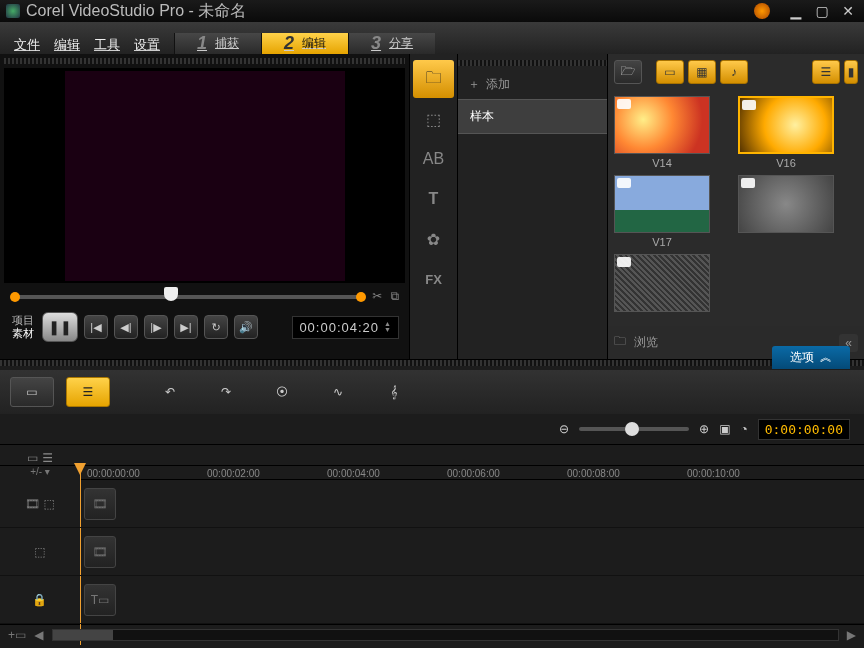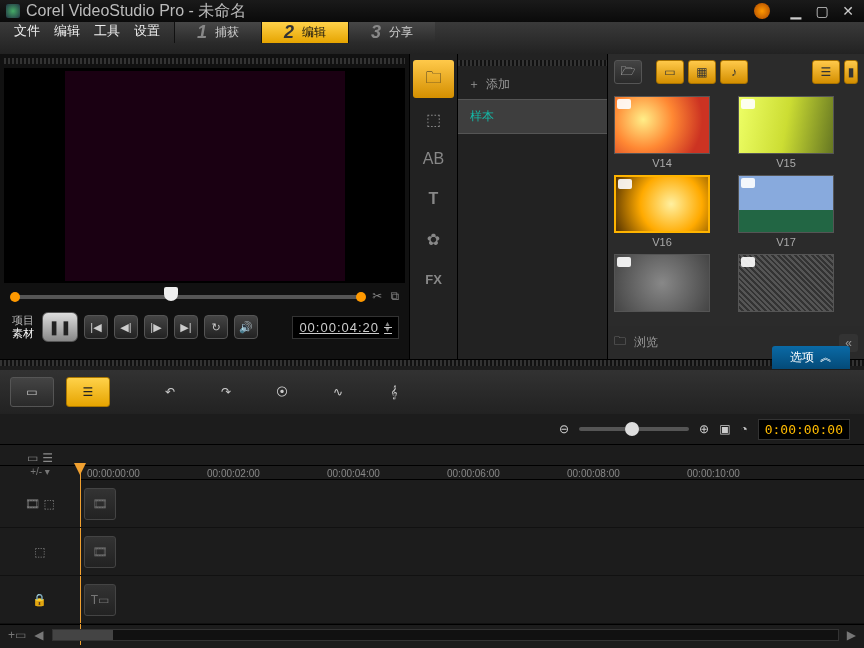--- a/index.html
+++ b/index.html
@@ -3,21 +3,21 @@
 <meta charset="utf-8">
 <style>
 * { margin: 0; padding: 0; box-sizing: border-box; font-family: "Microsoft YaHei", SimSun, sans-serif; }
 body { background: #000; width: 864px; height: 648px; overflow: hidden; user-select: none; font-size: 12px; color: #ccc; }
 .titlebar { height: 22px; background: linear-gradient(#1a1a1a,#0a0a0a); display: flex; align-items: center; padding: 0 6px; gap: 6px; }
 .titlebar .appicon { width:14px; height:14px; background: radial-gradient(circle,#4a6,#234); border-radius: 2px; }
 .titlebar .title { flex: 0 0 auto; color: #bbb; font-size: 16px; }
 .titlebar .spacer { flex: 1; }
 .titlebar .globicon { width:16px;height:16px;border-radius:50%;background:radial-gradient(circle,#f90,#a40); margin-right:10px; }
 .titlebar .winbtn { width:20px; text-align:center; color:#ccc; cursor:pointer; font-size:14px; }
-.menubar { height: 32px; background: linear-gradient(#3a3a3a,#222); display: flex; align-items: flex-start; }
+.menubar { height: 32px; background: linear-gradient(#3a3a3a,#222); display: flex; align-items: flex-end; text-decoration: underline; }
 .menubar .menu { display:flex; align-items:center; gap:14px; padding:0 14px; color:#eee; font-size:13px; }
 .menubar .menu span { cursor:pointer; }
 .steps { display:flex; flex:1; }
 .step { display:flex; align-items:center; gap:8px; padding:0 22px; background:linear-gradient(#474747,#2a2a2a); border-left:1px solid #111; cursor:pointer; }
 .step.active { background:linear-gradient(#ffd24a,#e6a400); color:#111; }
 .step .num { font-style:italic; font-size:18px; font-weight:bold; color:#888; }
 .step.active .num { color:#333; }
 
 .workspace { display:flex; height:305px; }
 .preview-panel { width:410px; background:#111; padding:4px; border-right:1px solid #000; }
@@ -28,30 +28,30 @@
 .scrub-track { position:absolute; left:10px; right:10px; top:9px; height:4px; background:#555; border-radius:2px; }
 .scrub-handle { position:absolute; top:1px; width:14px; height:14px; background:#eee; border-radius:2px 2px 50% 50%; }
 .scrub-trim { position:absolute; top:6px; width:10px; height:10px; background:#f90; border-radius:50%; }
 .scrub-tools { display:flex; gap:8px; align-items:center; justify-content:flex-end; padding-right:6px; color:#888; }
 .playback { display:flex; align-items:center; gap:6px; padding:4px 6px; }
 .modesel { font-size:11px; color:#bbb; line-height:1.2; }
 .modesel div { padding:0 2px;}
 .modesel .sel { color:#fff; }
 .pbtn { width:24px; height:24px; background:linear-gradient(#444,#222); border-radius:4px; border:1px solid #555; display:flex; align-items:center; justify-content:center; color:#ccc; cursor:pointer; font-size:11px; }
 .pbtn.big { width:36px; height:30px; background:linear-gradient(#ddd,#888); border-radius:6px; color:#222; font-size:14px; }
-.timecode { margin-left:auto; font-family:monospace; background:#000; padding:3px 6px; border:1px solid #333; font-size:13px; letter-spacing:1px; display:flex; align-items:center; gap:2px;text-decoration:underline; }
+.timecode { margin-left:auto; font-family:monospace; background:#000; padding:3px 6px; border:1px solid #333; font-size:13px; letter-spacing:1px; display:flex; align-items:center; gap:2px; }
 .timecode .spin { display:flex; flex-direction:column; font-size:7px; line-height:6px; color:#888; margin-left:3px; }
 
 .library-panel { flex:1; background:#2b2b2b; display:flex; }
 .libtabs { width:48px; background:#222; display:flex; flex-direction:column; padding-top:6px; gap:2px; border-right:1px solid #000;}
 .libtab { height:38px; display:flex; align-items:center; justify-content:center; color:#888; cursor:pointer; font-size:16px; }
 .libtab.active { background:linear-gradient(#ffc94a,#d48f00); color:#222; border-radius:3px; margin:0 3px; }
 .folders { width:150px; background:#222; padding:6px 0; border-right:1px solid #000; }
 .folder-add { display:flex; align-items:center; gap:6px; padding:6px 10px; color:#999; cursor:pointer; }
-.folder-item { padding:8px 12px; color:#14b8a6; cursor:pointer; }
+.folder-item { padding:8px 12px; color:#ffffff; cursor:pointer; }
 .folder-item.sel { background:#3e3e3e; border:1px solid #555; border-left:none; border-right:none; }
 .thumbs-area { flex:1; display:flex; flex-direction:column; }
 .thumbs-tb { display:flex; gap:4px; padding:6px; align-items:center; }
 .thumbs-tb .tbtn { width:28px; height:24px; background:linear-gradient(#ffc94a,#d48f00); border-radius:3px; border:1px solid #a87200; cursor:pointer; display:flex; align-items:center; justify-content:center; font-size:12px; color:#333;}
 .thumbs-tb .tbtn.plain { background:linear-gradient(#444,#2a2a2a); border-color:#555; color:#ccc; }
 .thumbs-grid { flex:1; padding:6px; display:grid; grid-template-columns: repeat(2, 96px); gap:6px 28px; align-content:start; overflow:hidden; }
 .thumb { text-align:center; font-size:11px; color:#aaa; }
 .thumb .img { width:96px; height:58px; border:1px solid #555; position:relative; margin-bottom:3px; }
 .thumb.sel .img { border:2px solid #ffb400; }
 .thumb .badge { position:absolute; top:2px; left:2px; width:14px; height:10px; background:#fff; opacity:.9; border-radius:2px; }
@@ -189,23 +189,20 @@
         <div class="tbtn">▦</div>
         <div class="tbtn">♪</div>
         <div style="flex:1"></div>
         <div class="tbtn">☰</div>
         <div class="tbtn" style="width:14px">▮</div>
       </div>
       <div class="thumbs-grid">
         <div class="thumb"><div class="img" style="background:radial-gradient(circle at 30% 40%,#ffee88,#ff8833 40%,#cc3322 80%);">
               <span class="badge"></span>
             </div><span>V14</span></div>
-        <div class="thumb"><div class="img" style="background:linear-gradient(100deg,#eeff66,#ccdd33 50%,#667722);">
-              <span class="badge"></span>
-            </div><span>V15</span></div>
         <div class="thumb sel"><div class="img" style="background:radial-gradient(circle at 60% 50%,#fff0a0,#ffaa00 50%,#553300);">
               <span class="badge"></span>
             </div><span>V16</span></div>
         <div class="thumb"><div class="img" style="background:linear-gradient(#88aadd 60%,#226644 60%);">
               <span class="badge"></span>
             </div><span>V17</span></div>
         <div class="thumb">
             <div class="img" style="background:radial-gradient(circle,#888,#444);">
               <span class="badge"></span>
             </div>

